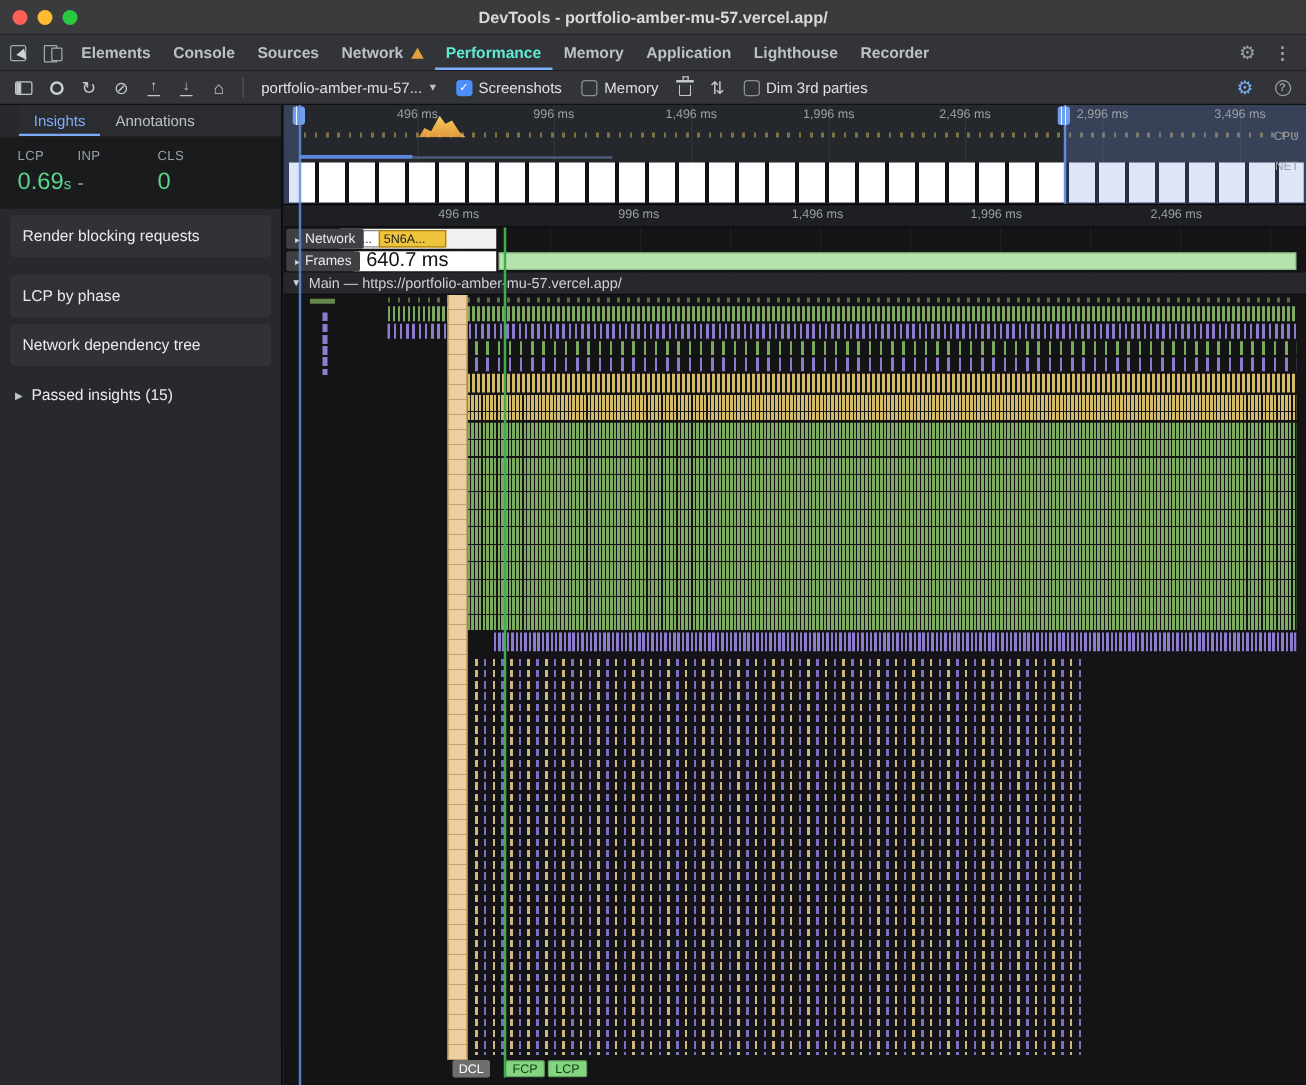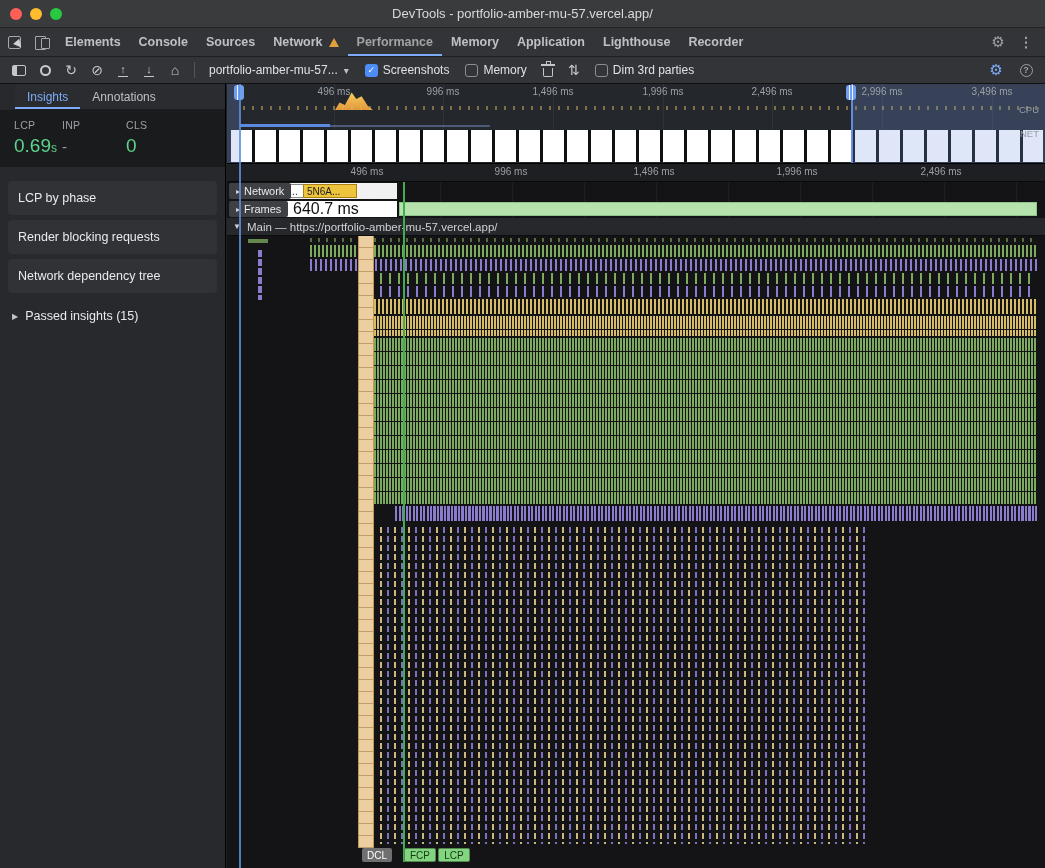--- a/index.html
+++ b/index.html
@@ -6,35 +6,35 @@
   body { background:#000; font-family:"Liberation Sans", sans-serif; }
   .screen{position:relative;width:1045px;height:868px;background:#202124;overflow:hidden;
           font-family:"Liberation Sans",sans-serif;color:#dfe1e5;}
 
   
   .titlebar{position:absolute;top:0;left:0;right:0;height:28px;background:#3a3b3d;
             border-bottom:1px solid #232323;display:flex;align-items:center;justify-content:center;}
   .lights{position:absolute;left:10px;top:8px;display:flex;gap:8px;}
   .light{width:12px;height:12px;border-radius:50%;}
   .light.red{background:#ff5f57}.light.yellow{background:#febc2e}.light.green{background:#28c840}
-  .win-title{font-size:13px;font-weight:400;color:#d9d9d9;}
+  .win-title{font-size:13px;font-weight:700;color:#d9d9d9;}
 
   
   .tabbar{position:absolute;top:28px;left:0;right:0;height:29px;background:#333438;
           display:flex;align-items:stretch;border-bottom:1px solid #1e1f22;}
   .nav-icon-btn{width:28px;display:flex;align-items:center;justify-content:center;color:#a3a9b1;}
   .inspect-ic{position:relative;width:13px;height:13px;border:1.5px solid #a3a9b1;border-radius:2px;}
   .inspect-ic::after{content:"";position:absolute;right:-4px;bottom:-4px;width:0;height:0;
           border:4px solid transparent;border-top:8px solid #cfd3d8;transform:rotate(-40deg);}
   .device-ic{position:relative;width:15px;height:13px;}
   .device-ic::before{content:"";position:absolute;left:0;top:0;width:9px;height:12px;border:1.5px solid #a3a9b1;border-radius:1px;}
   .device-ic::after{content:"";position:absolute;right:0;bottom:0;width:7px;height:9px;border:1.5px solid #a3a9b1;background:#333438;border-radius:1px;}
   .tabs{display:flex;align-items:stretch;font-weight:bold;}
   .tab{display:flex;align-items:center;gap:4px;padding:0 9px;font-size:12.5px;color:#bdc1c6;cursor:default;}
-  .tab.selected{color:#a3a3a3;box-shadow:inset 0 -2px 0 #7cacf8;}
+  .tab.selected{color:#5eead4;box-shadow:inset 0 -2px 0 #7cacf8;}
   .warn-tri{width:0;height:0;border-left:5px solid transparent;border-right:5px solid transparent;
             border-bottom:9px solid #e3a13e;display:inline-block;margin-left:2px;}
   .tabbar-right{margin-left:auto;display:flex;align-items:center;gap:2px;padding-right:6px;}
   .glyph-btn{width:26px;height:26px;display:flex;align-items:center;justify-content:center;color:#9aa0a6;font-size:15px;}
   .glyph-btn.kebab{font-size:14px;font-weight:700;}
 
   
   .ptoolbar{position:absolute;top:57px;left:0;right:0;height:27px;background:#333438;
             display:flex;align-items:center;padding:0 6px;border-bottom:1px solid #111;}
   .tb-btn{width:26px;height:24px;display:flex;align-items:center;justify-content:center;color:#c3c7cc;font-size:14px;}
@@ -274,25 +274,25 @@
         <span>LCP</span>
         <span>INP</span>
         <span>CLS</span>
       </div>
       <div class="m-values">
         <span class="m-green"><span>0.69</span><span class="unit">s</span></span>
         <span class="m-dash">-</span>
         <span class="m-green">0</span>
       </div>
     </div>
+    <div class="sb-card">
+        <span>Render blocking requests</span>
+      </div>
     <div class="sb-card first">
         <span>LCP by phase</span>
-      </div>
-    <div class="sb-card">
-        <span>Render blocking requests</span>
       </div>
     <div class="sb-card">
         <span>Network dependency tree</span>
       </div>
     <div class="passed-row">
       <span class="tri">▶</span>
       <span>Passed insights (15)</span>
     </div>
   </div>
 

